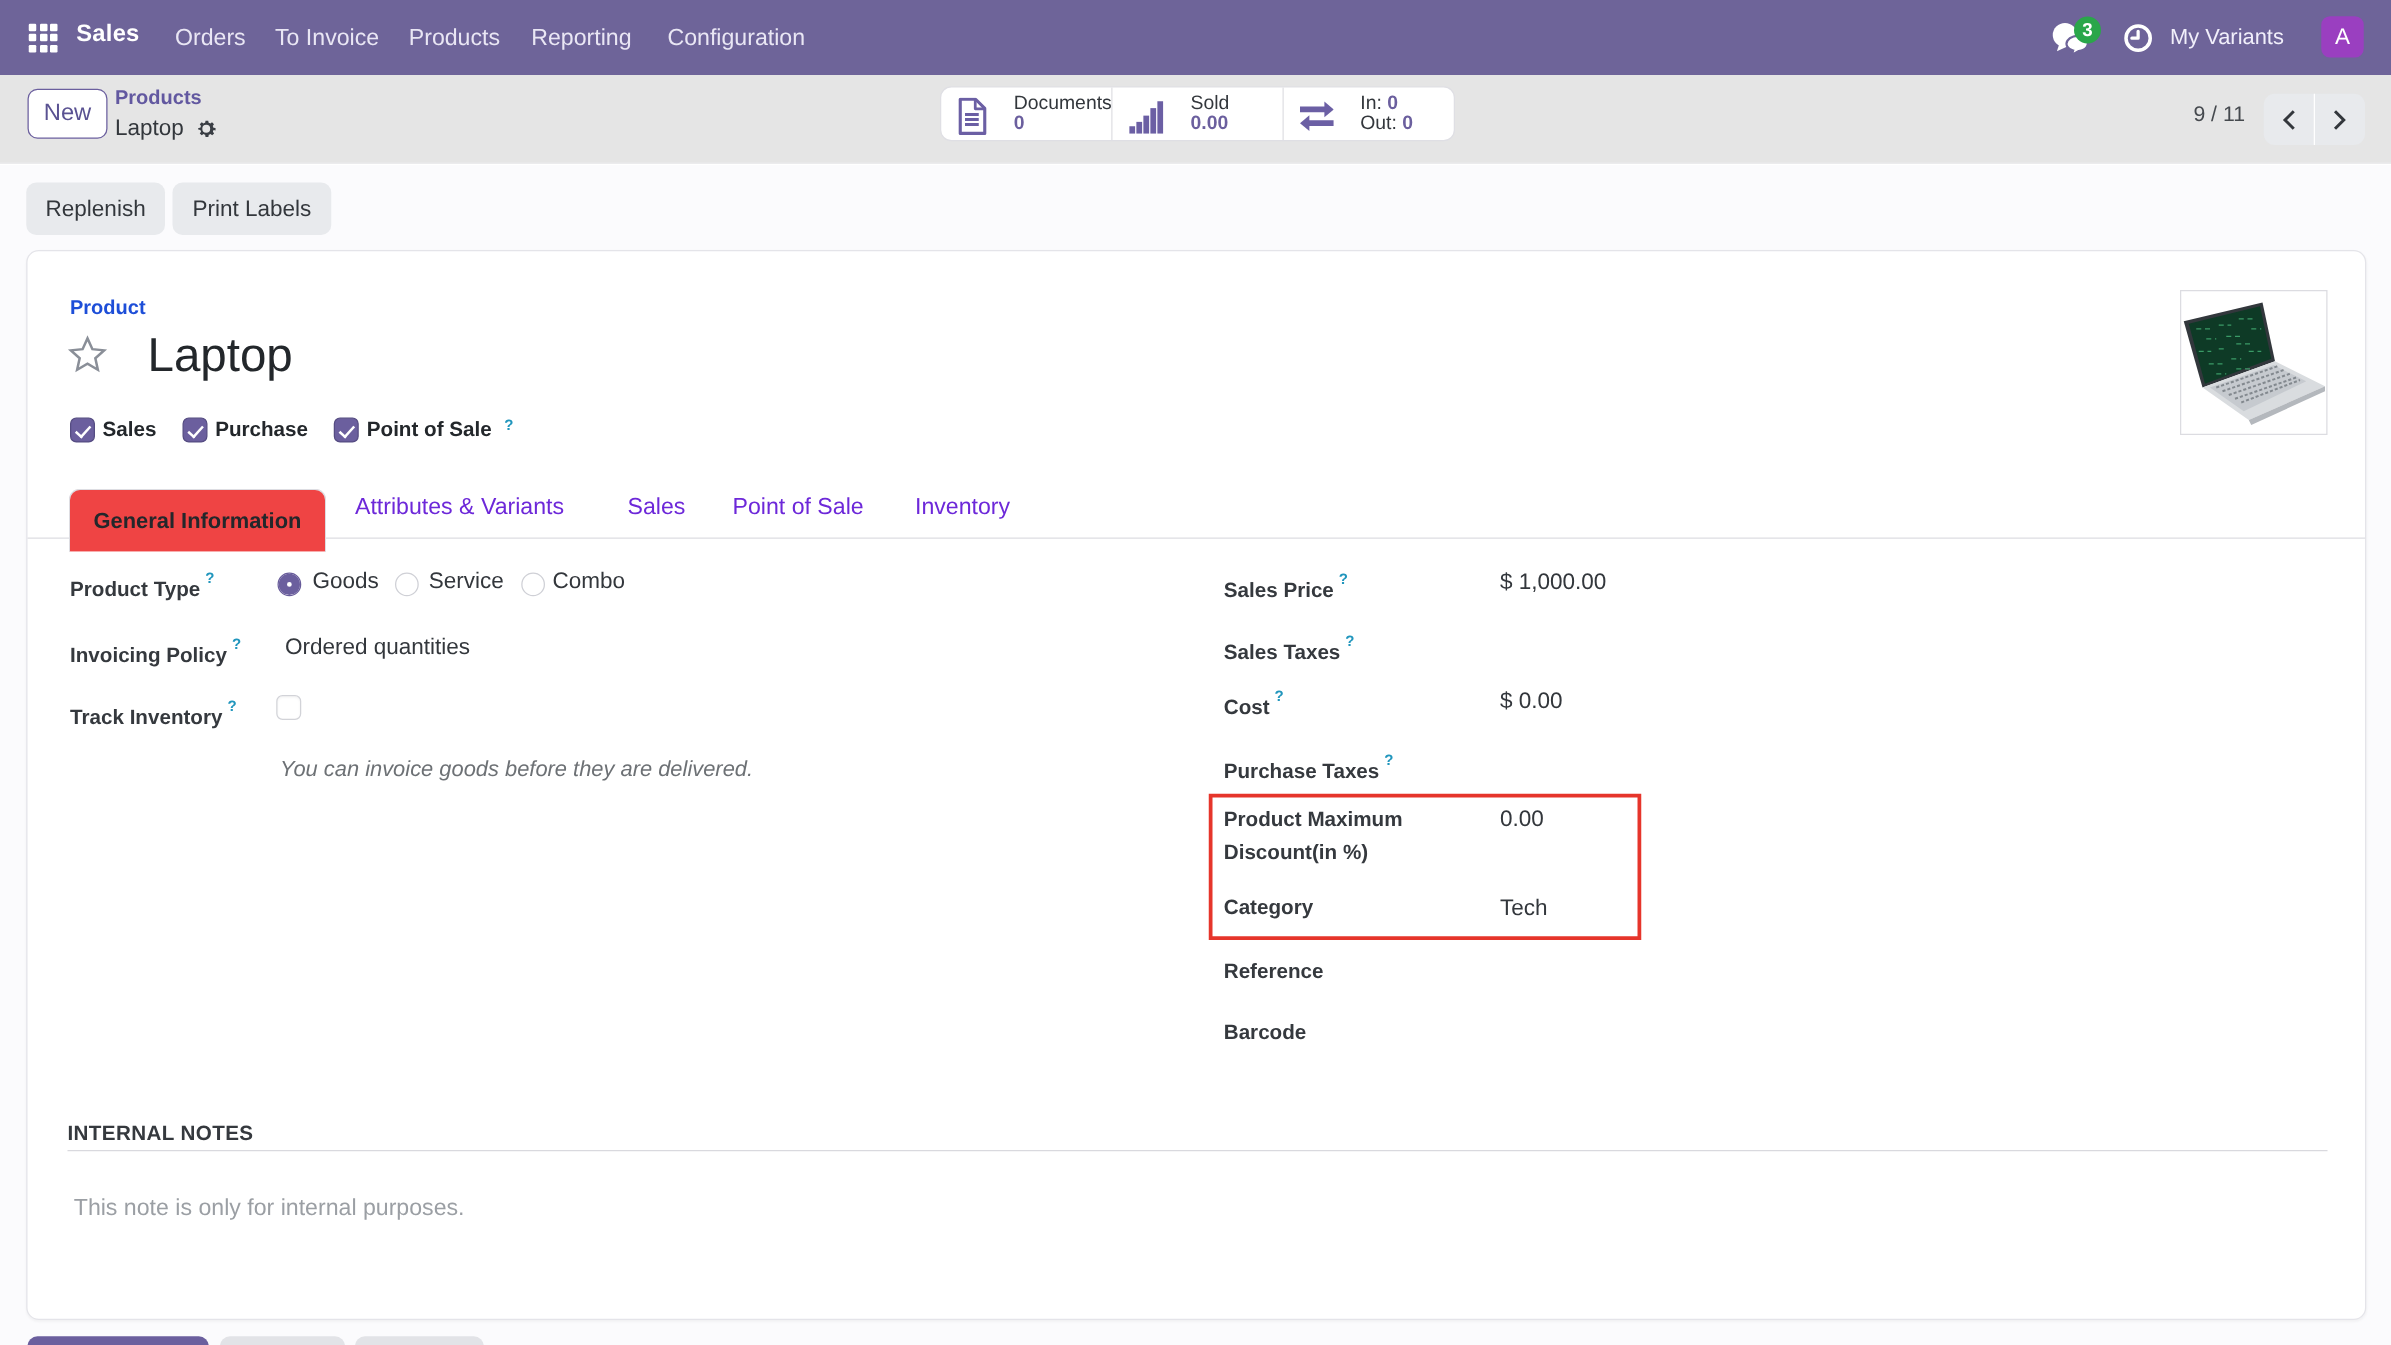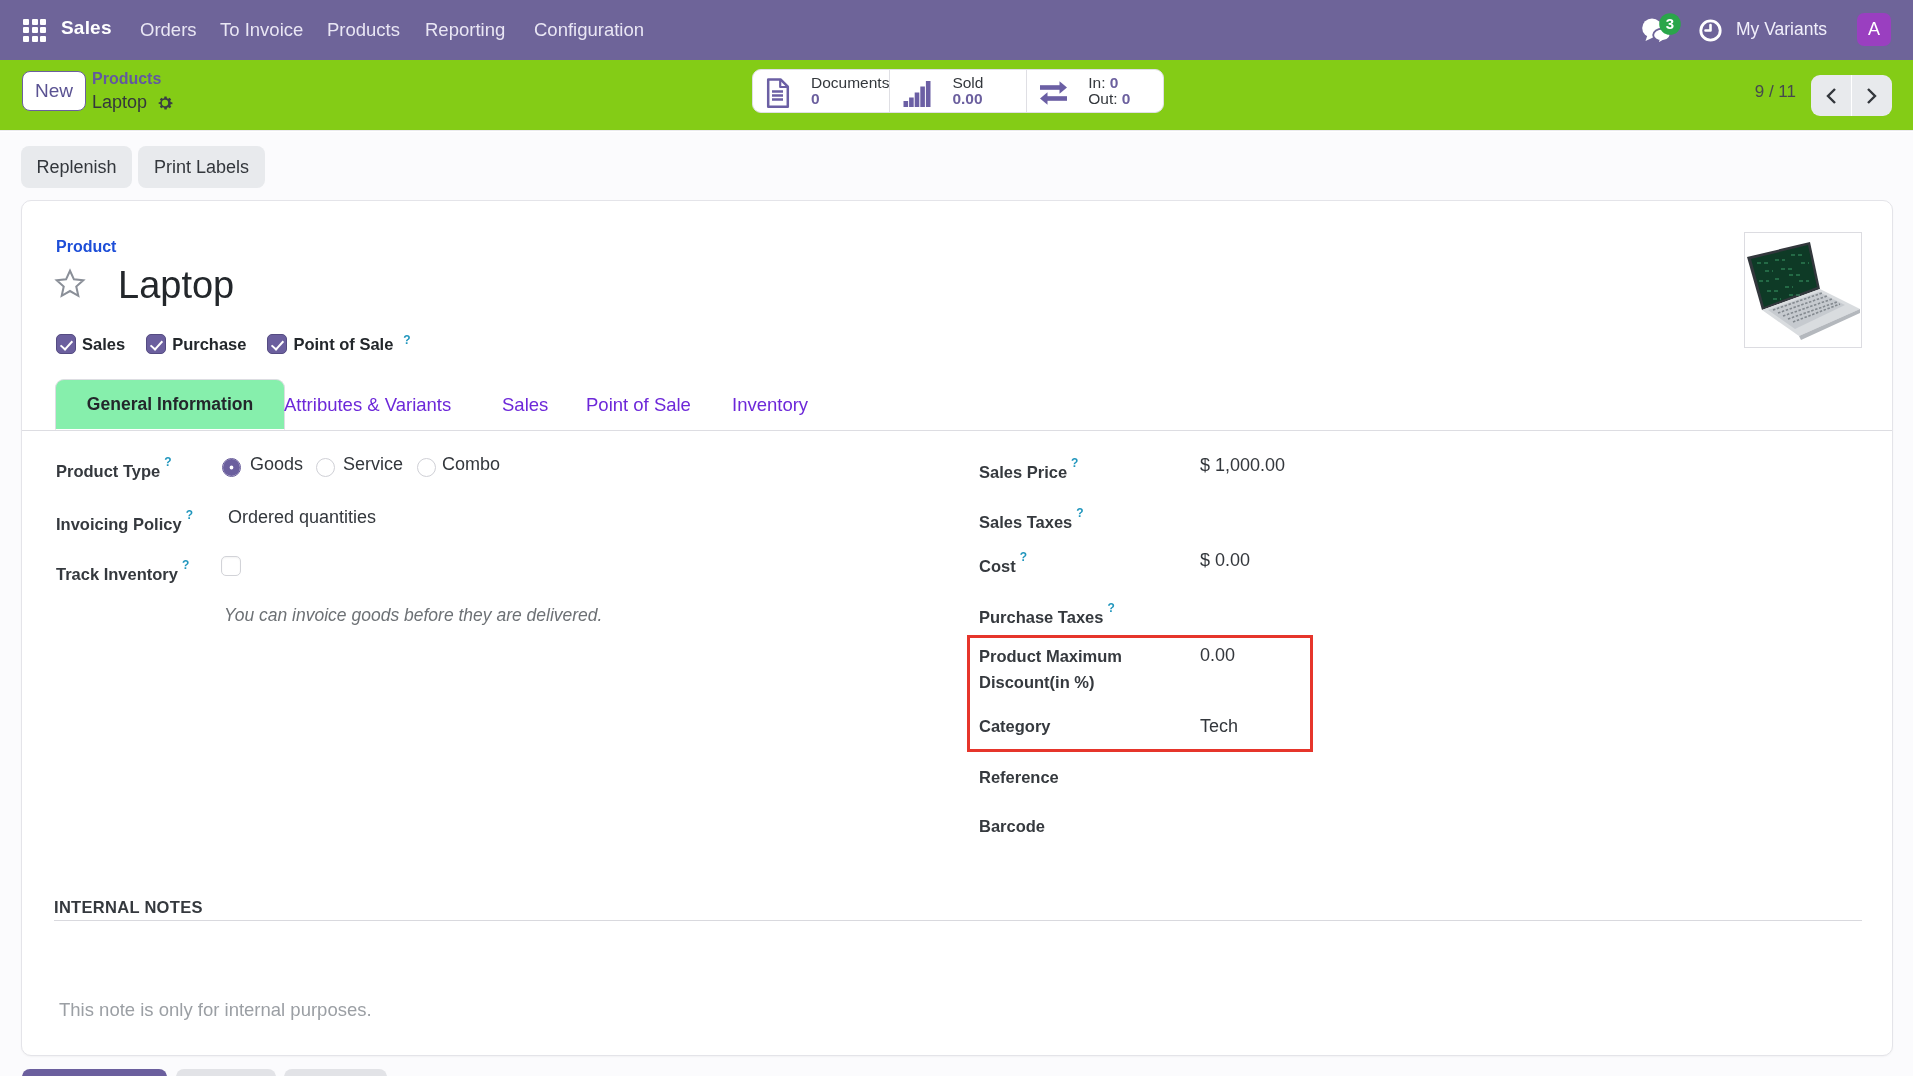--- a/index.html
+++ b/index.html
@@ -11,21 +11,21 @@
 .navgrid { margin-left:23px; width:23px; height:23px; display:grid; grid-template-columns:repeat(3,1fr); gap:2.5px; }
 .navgrid span { background:#ffffff; border-radius:1px; }
 .brand { position:absolute; left:61px; top:17px; color:#ffffff; font-size:19px; font-weight:700; letter-spacing:0.2px; }
 .navmenu div { position:absolute; top:19px; color:#e9e6f4; font-size:18.5px; }
 .navright { position:absolute; left:0; top:0; width:1913px; height:60px; }
 .navright svg, .navright div { position:absolute; }
 .avatar { left:1857px; top:13px; width:34px; height:33px; background:#9a3fc0; border-radius:7px; color:#fff; font-size:18px; display:flex; align-items:center; justify-content:center; }
 .mycompany { left:1736px; top:19px; color:#f1effb; font-size:17.5px; }
 
 
-.controlbar { position:absolute; left:0; top:60px; width:1913px; height:71px; background:#84cc16; border-bottom:1px solid #ebebee; }
+.controlbar { position:absolute; left:0; top:60px; width:1913px; height:71px; background:#e5e5e5; border-bottom:1px solid #ebebee; }
 .btn-new { position:absolute; left:22px; top:11px; width:64px; height:40px; background:#fff; border:1px solid #6b5f9e; border-radius:8px; font-size:19px; font-weight:400; color:#5a5292; display:flex; align-items:center; justify-content:center; }
 .crumbs { position:absolute; left:92px; top:10px; }
 .crumb1 { color:#6258a0; font-weight:700; font-size:16px; }
 .crumb2 { color:#33373c; font-size:18px; margin-top:4px; display:flex; align-items:center; gap:9px; }
 
 .statgroup { position:absolute; left:752px; top:9px; width:412px; height:44px; border:1px solid #dfdfe4; border-radius:9px; background:#fff; display:flex; }
 .statbtn { flex:1; display:flex; align-items:center; border-right:1px solid #dfdfe4; padding-left:13px;gap:11px; }
 .statbtn:last-child { border-right:none; }
 .statbtn .ic { width:26px; height:26px; margin-right:10px; flex:none; }
 .stat-label { font-size:15.5px; color:#33373c; line-height:16px; }
@@ -50,38 +50,38 @@
 .producttag { position:absolute; left:34px; top:37px; font-weight:700; font-size:16px; color:#1d4ed8; }
 .star { position:absolute; left:31px; top:66px; }
 .title { position:absolute; left:96px; top:63px; font-size:38px; color:#23272b; }
 .ckrow { position:absolute; left:34px; top:133px; display:flex; align-items:center; }
 .ck { width:20px; height:20px; border-radius:5px; background:#6b5f9e; border:1px solid #554c82; position:relative; margin-right:6px; }
 .ck::after { content:""; position:absolute; left:6px; top:2.5px; width:5px; height:10px; border-right:2.5px solid #fff; border-bottom:2.5px solid #fff; transform:rotate(42deg); }
 .cklabel { font-weight:700; font-size:16.5px; color:#23272b; margin-right:21px; }
 
 
 .tabs { position:absolute; left:0; top:178px; width:1870px; height:52px; border-bottom:1px solid #dddde2; }
-.tab-active { position:absolute; left:33px; top:0; width:230px; height:51px; background:#86efac; border:1px solid #dddde2; border-bottom:1px solid #fff; border-radius:9px 9px 0 0; display:flex; align-items:center; justify-content:center; font-weight:700; font-size:17.5px; color:#23272b; }
+.tab-active { position:absolute; left:33px; top:12px; width:206px; height:51px; background:#ef4444; border:1px solid #dddde2; border-bottom:1px solid #fff; border-radius:9px 9px 0 0; display:flex; align-items:center; justify-content:center; font-weight:700; font-size:17.5px; color:#23272b; }
 .tab { position:absolute; top:0; height:51px; display:flex; align-items:center; font-size:18.5px; color:#6d28d9; }
 
 
 .fl { position:absolute; font-weight:700; font-size:16.5px; color:#35393e; line-height:26px; }
 .fv { position:absolute; font-size:18px; color:#33373c; }
 .radio { width:19px; height:19px; border-radius:50%; display:inline-block; }
 .radio.on { background:#fff; box-shadow:inset 0 0 0 6.6px #6b5f9e; border:1px solid #675b9a; }
 .radio.off { background:#fff; border:1px solid #cfd0d6; }
 .emptyck { position:absolute; width:20px; height:20px; background:#fff; border:1px solid #d2d3d8; border-radius:5px; box-shadow:inset 0 1px 2px rgba(0,0,0,0.05); }
 .hint { position:absolute; font-style:italic; color:#6d7175; font-size:17.5px; }
 .redbox { position:absolute; left:945px; top:434px; width:346px; height:117px; border:3px solid #e6352b; }
 
 .imgbox { position:absolute; left:1722px; top:31px; width:118px; height:116px; border:1px solid #dcdce1; background:#fff; }
 
 .notes-h { position:absolute; left:32px; top:697px; font-weight:700; font-size:16.5px; color:#35393e; letter-spacing:0.3px; }
 .notes-line { position:absolute; left:32px; top:719px; width:1808px; border-bottom:1px solid #d9d9de; }
-.notes-ph { position:absolute; left:37px; top:754px; font-size:18.5px; color:#9b9fa4;margin-top:44px; }
+.notes-ph { position:absolute; left:37px; top:754px; font-size:18.5px; color:#9b9fa4; }
 
 
 .bb { position:absolute; top:937px; height:10px; border-radius:8px 8px 0 0; }
 #bb1 { left:22px; width:145px; background:#6b5f9e; }
 #bb2 { left:176px; width:100px; background:#e2e3e7; }
 #bb3 { left:284px; width:103px; background:#e2e3e7; }
 </style>
 </head>
 <body>
 

